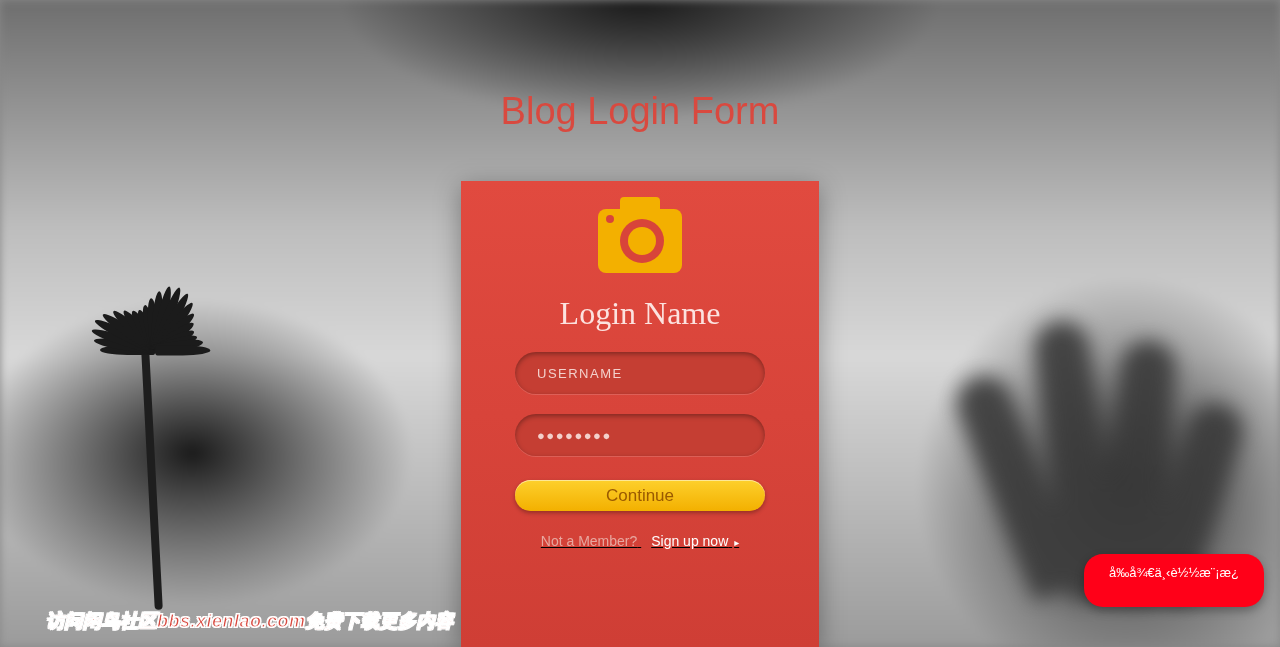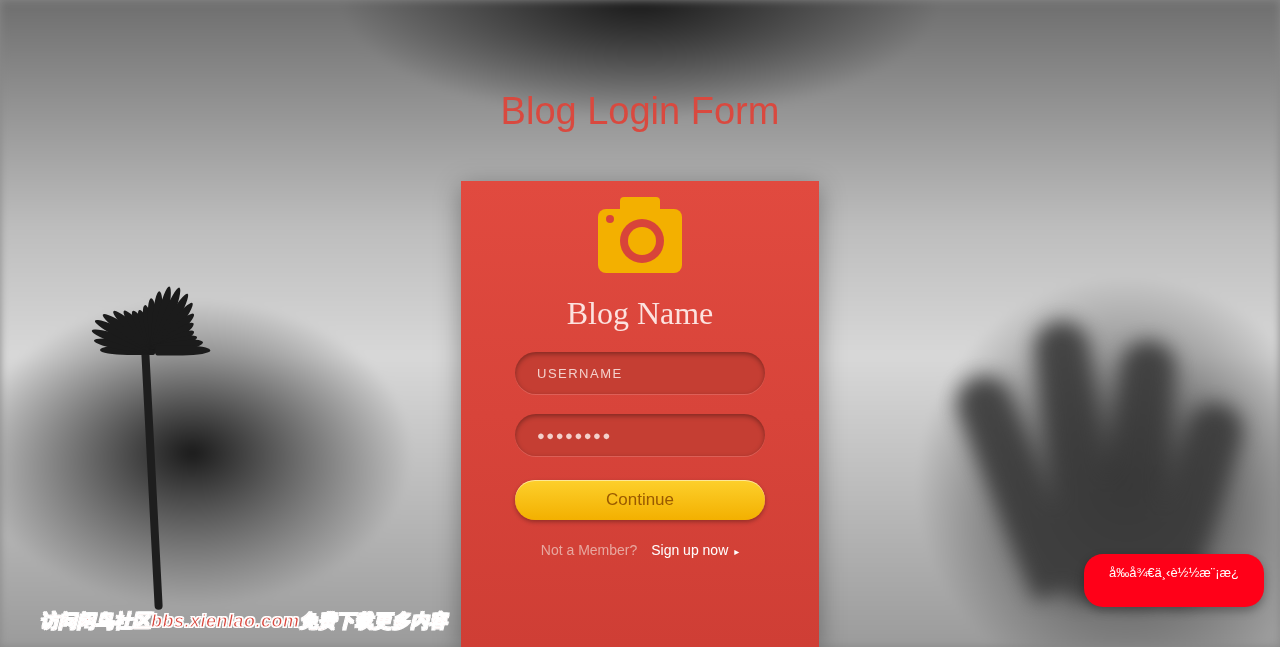--- a/index.html
+++ b/index.html
@@ -167,52 +167,53 @@
   outline: none;
 }
 .field::placeholder {
   color: #f3d0cb;
   letter-spacing: 1.5px;
 }
 
 .continue-btn {
   display: block;
   width: 250px;
-  height: 40px;
+  height: 31px;
   margin: 24px auto 0;
   border: none;
   border-radius: 20px;
   background: linear-gradient(180deg, #fdd02c 0%, #f3b000 100%);
   box-shadow: 0 2px 4px rgba(0,0,0,0.3), inset 0 1px 0 rgba(255,255,255,0.5);
   color: #9a5a00;
   font-size: 17px;
   cursor: pointer;
 }
 
 .member-row {
   margin-top: 22px;
   font-size: 14px;
+  text-decoration: underline;
 }
 .nm {
   color: #e7a79f;
 }
 .signup {
   color: #fff;
   margin-left: 10px;
   cursor: pointer;
 }
 .signup .caret {
   font-size: 10px;
   margin-left: 2px;
   vertical-align: middle;
 }
 
 .bottom-text {
   position: absolute;
-  left: 40px;
+  left: 46px;
   bottom: 14px;
   font-size: 18px;
   font-weight: bold;
   font-style: italic;
   color: #d9493f;
   -webkit-text-stroke: 1px #fff;
   text-shadow: 1px 1px 0 #fff, -1px -1px 0 #fff, 1px -1px 0 #fff, -1px 1px 0 #fff;
   letter-spacing: 0.5px;
 }
 
@@ -275,21 +276,21 @@
 
 <h1 class="page-title">Blog Login Form</h1>
 
 <div class="card">
   <div class="camera">
     <div class="dot"></div>
     <div class="lens-outer"></div>
     <div class="lens-inner"></div>
   </div>
 
-  <div class="blog-name">Blog Name</div>
+  <div class="blog-name">Login Name</div>
 
   <input type="text" class="field" placeholder="USERNAME" style="">
 
   <input type="password" class="field" placeholder="●●●●●●●●" style="">
 
   <button class="continue-btn">Continue</button>
 
   <div class="member-row">
     <span class="nm">Not a Member?</span>
     <span class="signup">

